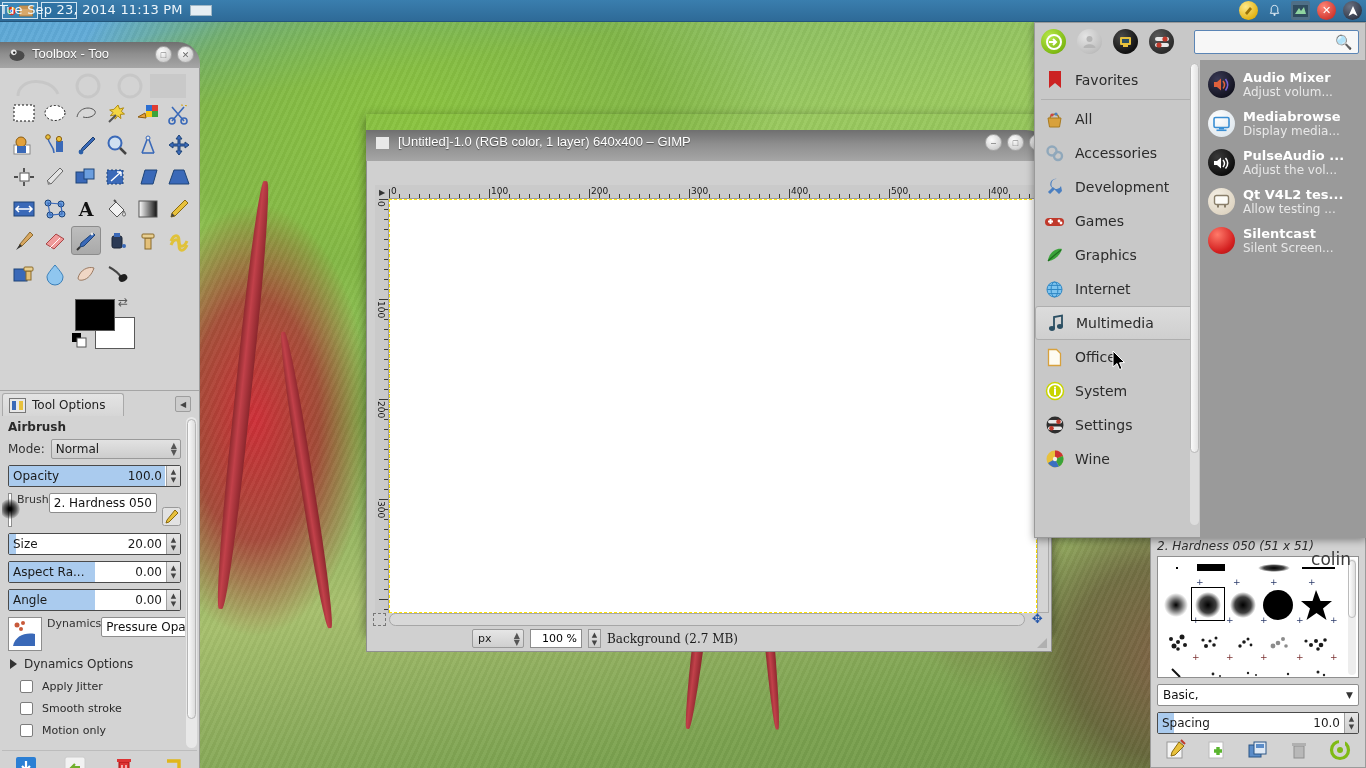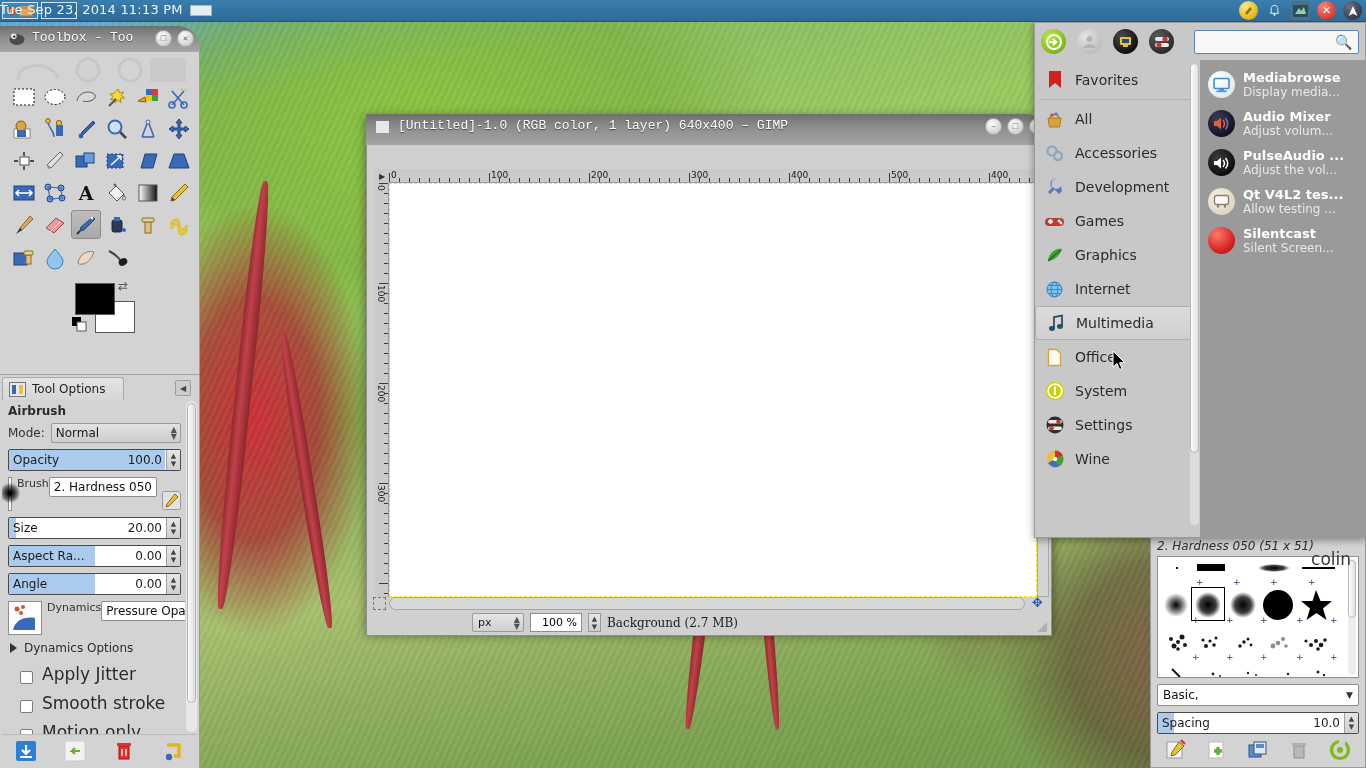--- a/index.html
+++ b/index.html
@@ -52,21 +52,21 @@
   }
   #clock .kbd{ display:inline-block; width:22px; height:11px; background:#e6eef3; vertical-align:middle; margin-left:7px; border:1px solid #9fb7c6; }
   #tray{ position:absolute; right:4px; top:1px; display:flex; gap:7px; align-items:center; }
   .tray-ic{ width:19px; height:19px; border-radius:50%; display:flex; align-items:center; justify-content:center; font-size:11px; color:#fff; }
 
   
   .gwin{ position:absolute; z-index:20; }
   .gtitle{
     height:26px; position:relative;
     background:linear-gradient(180deg,#6f6f6f 0%,#8e8e8e 45%,#a6a6a6 100%);
-    color:#fff; font-family:Liberation Mono, monospace;
+    color:#fff; font-family:Liberation Sans, sans-serif;margin-top:16px;
   }
   .gtitle .ttext{ position:absolute; left:32px; top:4px; font-size:13px; white-space:nowrap; text-shadow:0 1px 1px rgba(0,0,0,.5); }
   .gtitle .ticon{ position:absolute; left:10px; top:7px; width:13px; height:12px; background:#e8e8e8; }
   .wbtns{ position:absolute; right:6px; top:4px; display:flex; gap:5px; }
   .wb{ width:17px; height:17px; border-radius:50%; background:radial-gradient(circle at 38% 32%, #fdfdfd, #d2d2d2 70%, #b3b3b3 100%);
        border:1px solid #a8a8a8; display:flex; align-items:center; justify-content:center; color:#6a6a6a; font-size:9px; }
 
   
   #toolbox{ left:0px; top:26px; width:200px; height:742px; }
   #toolbox .gtitle{ border-radius:0 22px 0 0; }
@@ -107,21 +107,21 @@
   .slider .spn{ position:relative; z-index:2; width:14px; height:20px; background:linear-gradient(180deg,#e6e6e6,#cfcfcf); border-left:1px solid #a0a0a0;
                 display:flex; flex-direction:column; align-items:center; justify-content:center; font-size:7px; color:#444; line-height:8px; }
   .brushrow{ display:flex; align-items:flex-start; margin:0 4px 6px 6px; gap:5px; }
   .brushthumb{ width:34px; height:34px; border:1px solid #8e8e8e; background:#fff; position:relative; }
   .brushthumb .dot{ position:absolute; left:50%; top:46%; transform:translate(-50%,-50%); width:20px; height:20px; border-radius:50%;
     background:radial-gradient(circle,#000 10%, rgba(0,0,0,.55) 45%, rgba(0,0,0,0) 75%); }
   .fieldbox{ height:20px; background:#fff; border:1px solid #8d8d8d; border-radius:2px; display:flex; align-items:center; padding:0 4px; font-size:12px; color:#111; overflow:hidden; white-space:nowrap; }
   .subcol{ display:flex; flex-direction:row; flex:1; }
   .subcol .cap{ font-size:11px; color:#333; margin-bottom:2px; }
   .editic{ width:19px; height:19px; margin-top:14px; }
-  .chk{ display:flex; align-items:flex-end; margin:0 0 9px 8px; font-size:17px; color:#2b2b2b; gap:9px;padding-left:10px; }
+  .chk{ display:flex; align-items:flex-end; margin:0 0 9px 8px; font-size:11px; color:#2b2b2b; gap:9px;padding-left:10px; }
   .chk .box{ width:13px; height:13px; border:1px solid #7d7d7d; background:#fff; border-radius:2px; }
   .tri{ width:0;height:0;border-left:7px solid #333;border-top:5px solid transparent;border-bottom:5px solid transparent; margin-right:7px;}
   #dynopts{ display:flex; align-items:center; margin:6px 0 9px 8px; font-size:12px; color:#2b2b2b; }
   #tofoot{ position:absolute; left:2px; right:2px; bottom:2px; height:32px; background:#d3d3d3; display:flex; align-items:center; justify-content:space-around; border-top:1px solid #bcbcbc;}
 
   
   #imgwin{ left:366px; top:114px; width:686px; height:518px; box-shadow:0 3px 10px rgba(0,0,0,.45); }
   #imgwin .gtitle{ border-radius:0 26px 0 0; height:31px; }
   #imgbody{ background:#d0d0d0; border:1px solid #8f8f8f; border-top:none; height:491px; position:relative; }
   #menubar{ height:24px; display:flex; align-items:center; padding-left:6px; gap:0px; background:#d0d0d0; }
@@ -997,43 +997,43 @@
           </span>
         <span>Wine</span>
       </div>
       <div id="catscroll">
           <div class="th"></div>
         </div>
     </div>
 
     <div id="appcol">
       <div class="app">
+        <span class="ai" style="background:radial-gradient(circle at 35% 30%,#3a3a55,#12121f 75%)">
+          <svg width="17" height="15" viewBox="0 0 17 15">
+              <path d="M1 5 h3 l4-3.5 v12 L4 10 H1 z" fill="#e0603c"></path>
+              <path d="M10 4 c2 2.5 2 5 0 7.5" stroke="#e0603c" stroke-width="1.5" fill="none"></path>
+              <path d="M12.5 2 c3 4 3 7.5 0 11.5" stroke="#7a63d8" stroke-width="1.5" fill="none"></path>
+            </svg>
+        </span>
+        <span class="txt">
+          <span class="nm2">Audio Mixer</span><br>
+          <span class="ds">Adjust volum...</span>
+        </span>
+      </div>
+      <div class="app">
         <span class="ai" style="background:radial-gradient(circle at 35% 30%,#ffffff,#e0e8ee 75%)">
           <svg width="17" height="16" viewBox="0 0 17 16">
               <rect x="1" y="1.5" width="15" height="10" rx="1.5" fill="none" stroke="#3a8fd4" stroke-width="1.6"></rect>
               <rect x="6" y="11.5" width="5" height="2" fill="#3a8fd4"></rect>
               <rect x="3.5" y="13.5" width="10" height="1.6" f="" fill="#3a8fd4"></rect>
             </svg>
         </span>
         <span class="txt">
           <span class="nm2">Mediabrowse</span><br>
           <span class="ds">Display media...</span>
-        </span>
-      </div>
-      <div class="app">
-        <span class="ai" style="background:radial-gradient(circle at 35% 30%,#3a3a55,#12121f 75%)">
-          <svg width="17" height="15" viewBox="0 0 17 15">
-              <path d="M1 5 h3 l4-3.5 v12 L4 10 H1 z" fill="#e0603c"></path>
-              <path d="M10 4 c2 2.5 2 5 0 7.5" stroke="#e0603c" stroke-width="1.5" fill="none"></path>
-              <path d="M12.5 2 c3 4 3 7.5 0 11.5" stroke="#7a63d8" stroke-width="1.5" fill="none"></path>
-            </svg>
-        </span>
-        <span class="txt">
-          <span class="nm2">Audio Mixer</span><br>
-          <span class="ds">Adjust volum...</span>
         </span>
       </div>
       <div class="app">
         <span class="ai" style="background:radial-gradient(circle at 35% 30%,#3a3a3a,#0c0c0c 75%)">
           <svg width="17" height="14" viewBox="0 0 17 14">
               <path d="M1 5 h3 l4-3.5 v11 L4 9 H1 z" fill="#fff"></path>
               <path d="M10 4 c2 2.2 2 4.5 0 7" stroke="#fff" stroke-width="1.5" fill="none"></path>
               <path d="M12.5 2 c3 3.5 3 7 0 10.5" stroke="#fff" stroke-width="1.5" fill="none"></path>
             </svg>
         </span>

